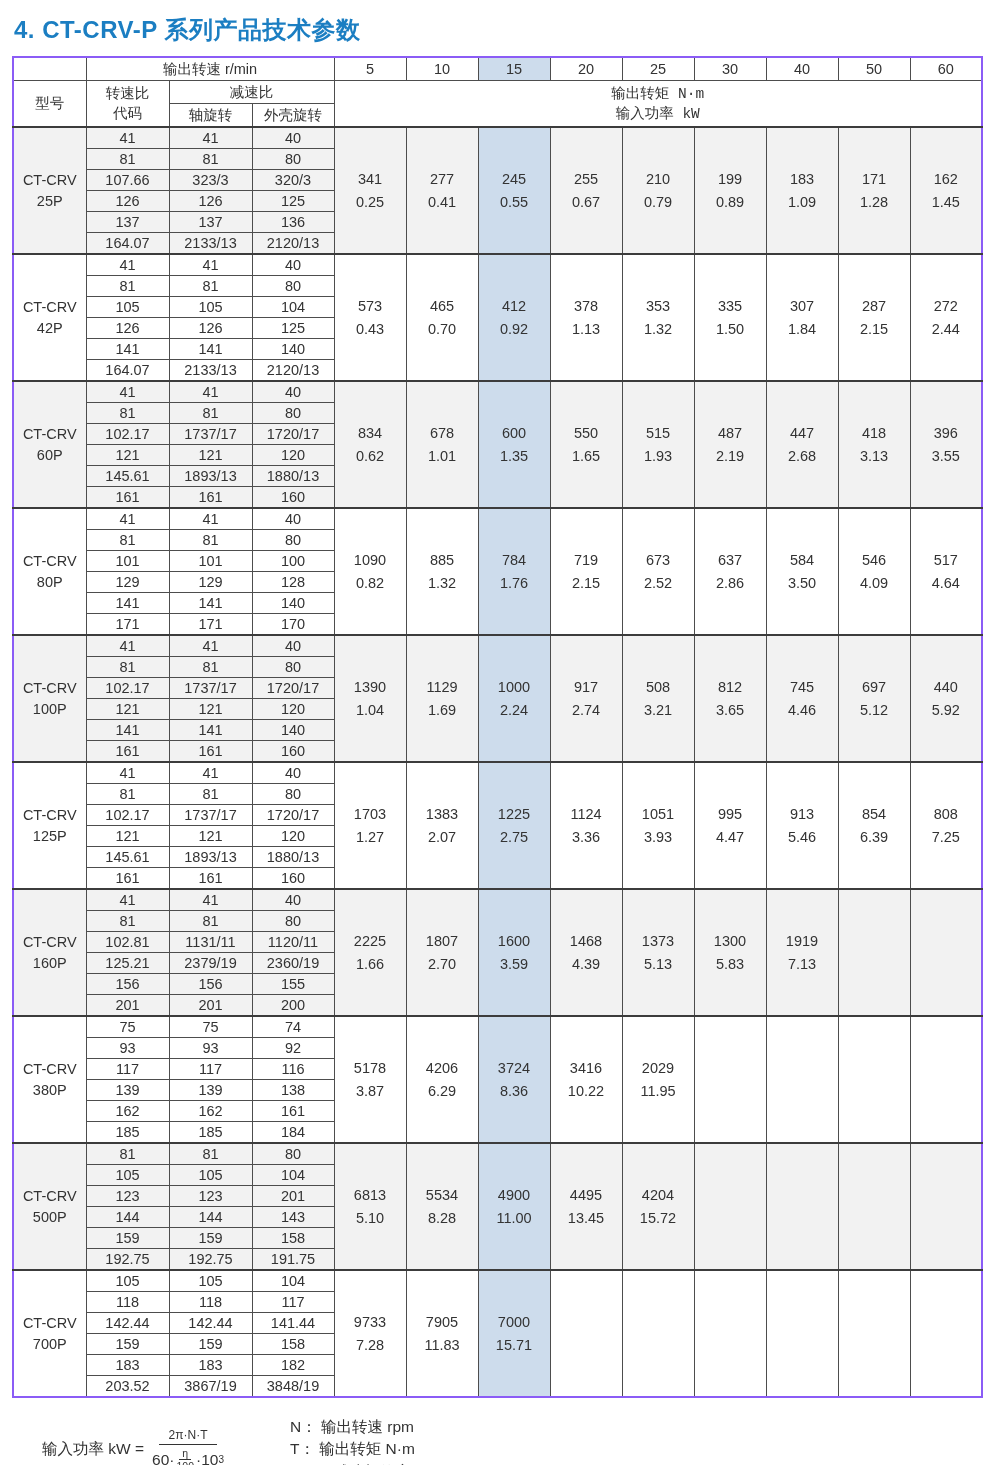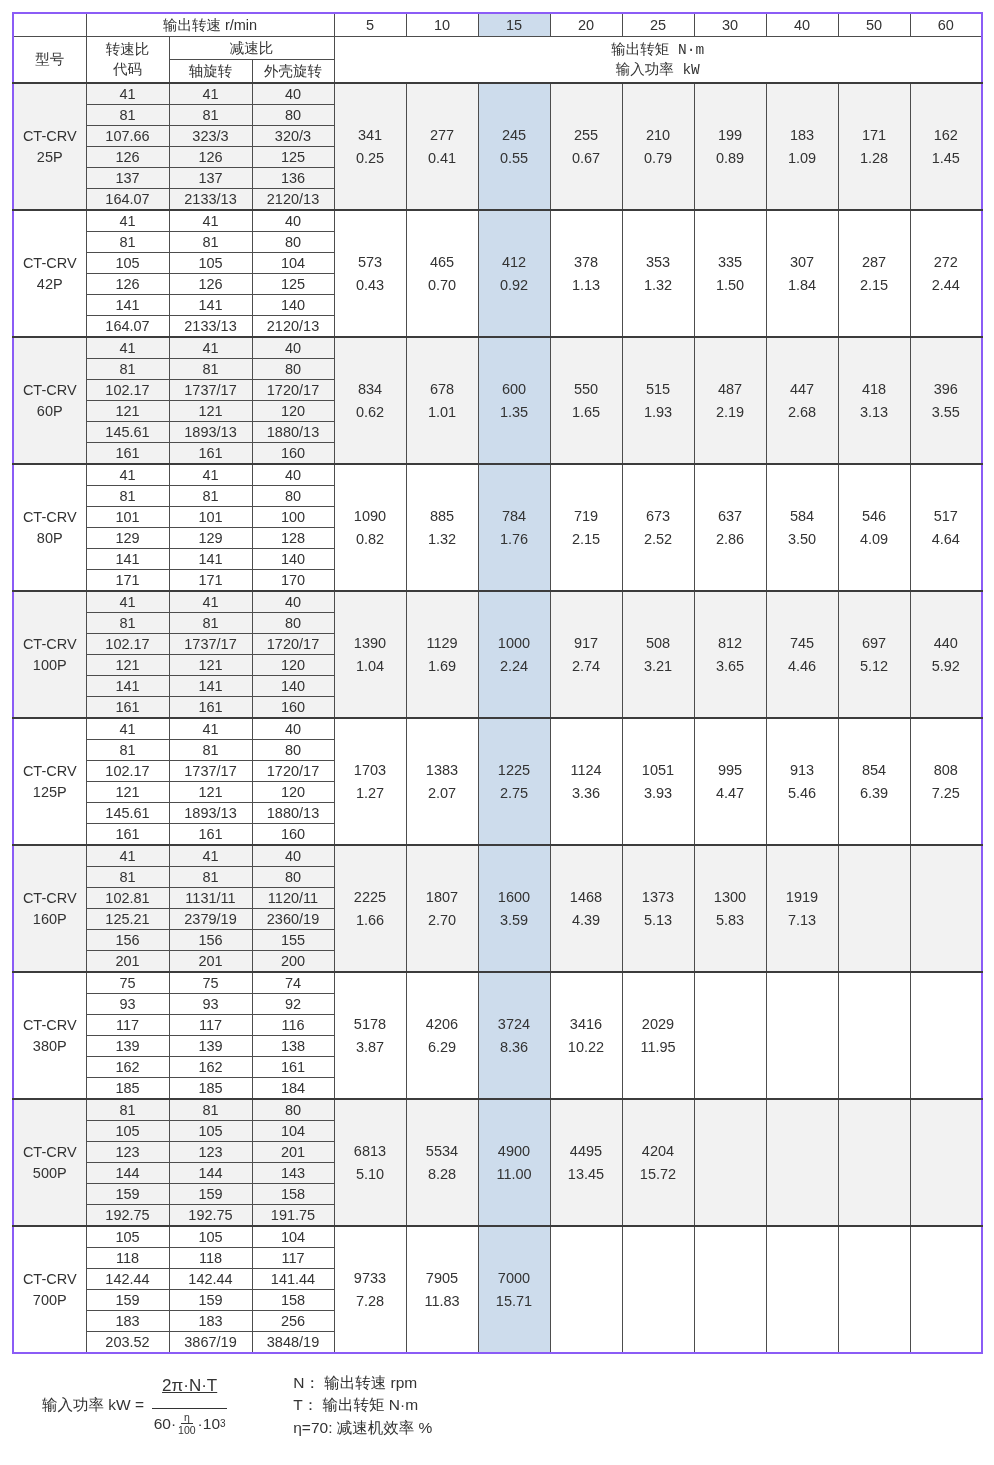--- a/index.html
+++ b/index.html
@@ -36,32 +36,33 @@
   tr.sec-gray td { background:#f2f2f2; }
   tr.sec-white td { background:#ffffff; }
   td.hl { background:#cddcec !important; }
   td.model-cell { line-height:21px; font-size:14.5px; }
   td.val-cell { font-size:14.5px; }
   .vstack { display:flex; flex-direction:column; justify-content:center; gap:2px; line-height:21px; }
   
   .footer { display:flex; align-items:center; margin:18px 0 0 30px; }
   .formula { display:flex; align-items:center; font-size:15.5px; color:#333; }
   .frac { display:inline-flex; flex-direction:column; align-items:center; margin-left:8px; }
-  .frac .fnum { padding:0 10px 12px; border-bottom:1.5px solid #333; font-size:17px;text-decoration:underline; }
+  .frac .fnum { padding:0 10px 2px; border-bottom:1.5px solid #333; font-size:12px; }
   .frac .fden { display:inline-flex; align-items:center; padding-top:3px; font-size:15.5px; }
   .mini { display:inline-flex; flex-direction:column; align-items:center; margin:0 2px; line-height:1; }
   .mini .mnum { font-size:10.5px; padding:0 3px 1px; border-bottom:1px solid #333; }
   .mini .mden { font-size:10.5px; padding-top:1px; }
   sup.exp { font-size:10px; vertical-align:super; line-height:0; }
   .notes { margin-left:66px; font-size:15.5px; line-height:1.45; color:#333; text-align:left; }
 </style>
 </head>
 <body>
 
 <div class="page">
+  <h1 class="title" style="color: rgb(27, 126, 194);">4. CT-CRV-P 系列产品技术参数</h1>
 
   <table class="spec">
     <colgroup>
       <col style="width:73px">
         <col style="width:83px">
         <col style="width:83px">
         <col style="width:82px">
       <col style="width:72px">
         <col style="width:72px">
         <col style="width:72px">
@@ -890,21 +891,21 @@
           <td>141.44</td>
         </tr>
         <tr class="sec-white">
           <td>159</td>
           <td>159</td>
           <td>158</td>
         </tr>
         <tr class="sec-white">
           <td>183</td>
           <td>183</td>
-          <td>256</td>
+          <td>182</td>
         </tr>
         <tr class="sec-white">
           <td>203.52</td>
           <td>3867/19</td>
           <td>3848/19</td>
         </tr>
       </tbody>
   </table>
 
   <div class="footer">

